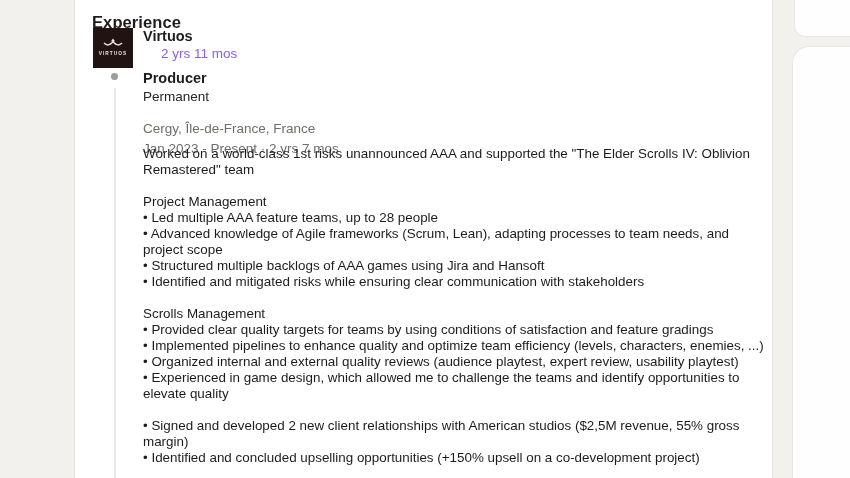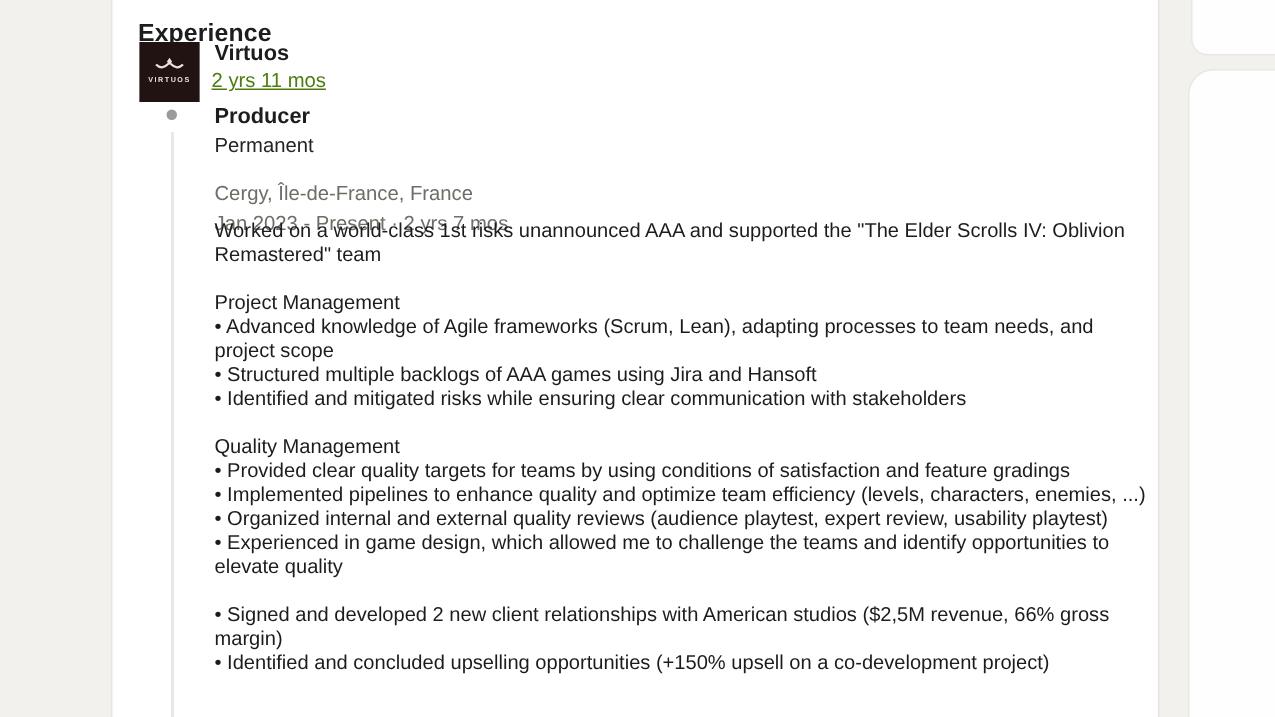--- a/index.html
+++ b/index.html
@@ -50,22 +50,22 @@
     display:block;
   }
   .company-name{
     position:absolute;
     left:143px;top:27px;
     font-size:14.5px;font-weight:700;
     color:#1d1d1d;line-height:18px;
   }
   .company-duration{
     position:absolute;
-    left:141px;top:45px;
-    font-size:13.5px;color:#4d7c0f;line-height:17px;text-decoration:underline;
+    left:161px;top:45px;
+    font-size:13.5px;color:#8b5cf6;line-height:17px;
   }
   .timeline-dot{
     position:absolute;
     left:111px;top:73px;
     width:7px;height:7px;border-radius:50%;
     background:#9b9b9b;
   }
   .timeline-line{
     position:absolute;
     left:114px;top:88px;
@@ -133,38 +133,39 @@
   <div class="employment-type">Permanent</div>
   <div class="date-range">Jan 2023 - Present · 2 yrs 7 mos</div>
   <div class="location">Cergy, Île-de-France, France</div>
 
   <div class="description">
     <div>Worked on a world-class 1st risks unannounced AAA and supported the "The Elder Scrolls IV: Oblivion Remastered" team</div>
     <div>
     <div class="desc-section">
       <div>Project Management</div>
       <div>
+            <div class="bullet-line">• Led multiple AAA feature teams, up to 28 people</div>
             <div class="bullet-line">• Advanced knowledge of Agile frameworks (Scrum, Lean), adapting processes to team needs, and project scope</div>
             <div class="bullet-line">• Structured multiple backlogs of AAA games using Jira and Hansoft</div>
             <div class="bullet-line">• Identified and mitigated risks while ensuring clear communication with stakeholders</div>
           </div>
     </div>
 
     <div class="desc-section">
-      <div>Quality Management</div>
+      <div>Scrolls Management</div>
       <div>
             <div class="bullet-line">• Provided clear quality targets for teams by using conditions of satisfaction and feature gradings</div>
             <div class="bullet-line">• Implemented pipelines to enhance quality and optimize team efficiency (levels, characters, enemies, ...)</div>
             <div class="bullet-line">• Organized internal and external quality reviews (audience playtest, expert review, usability playtest)</div>
             <div class="bullet-line">• Experienced in game design, which allowed me to challenge the teams and identify opportunities to elevate quality</div>
           </div>
     </div>
 
     <div class="desc-section">
       <div>
-            <div class="bullet-line">• Signed and developed 2 new client relationships with American studios ($2,5M revenue, 66% gross margin)</div>
+            <div class="bullet-line">• Signed and developed 2 new client relationships with American studios ($2,5M revenue, 55% gross margin)</div>
             <div class="bullet-line">• Identified and concluded upselling opportunities (+150% upsell on a co-development project)</div>
           </div>
     </div>
   </div>
   </div>
 
 </div>
 
 </body></html>

